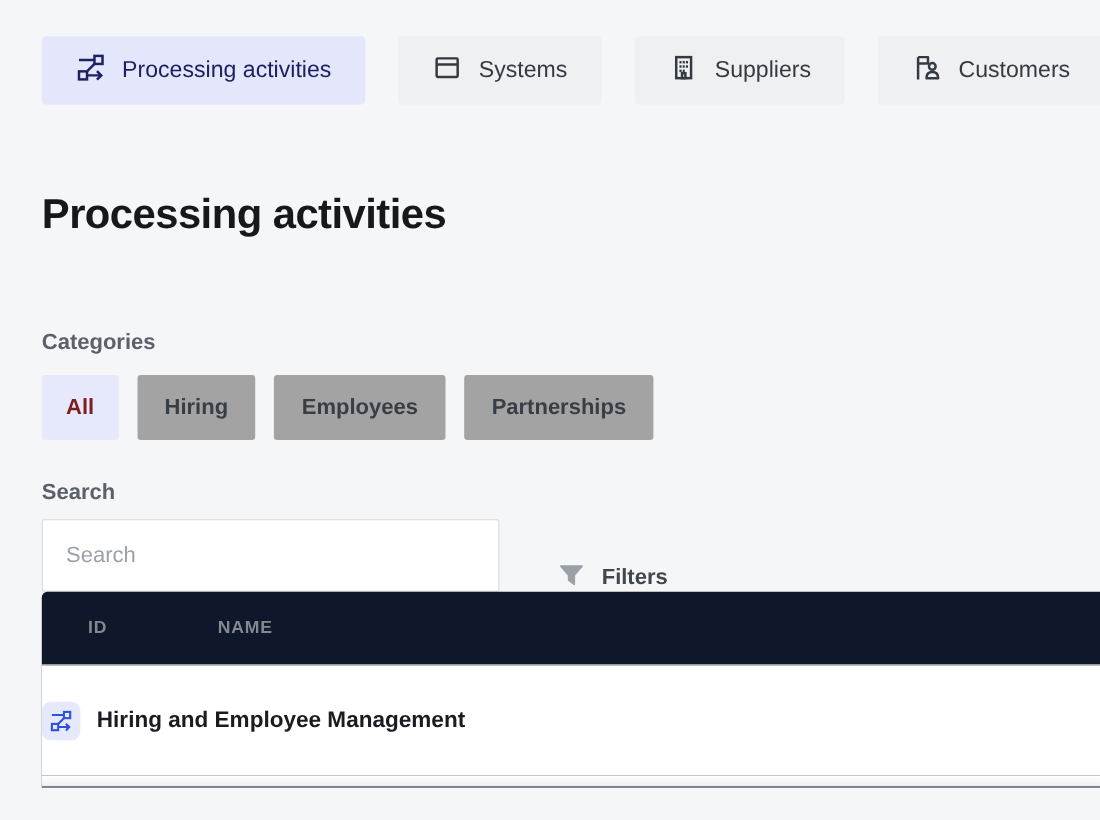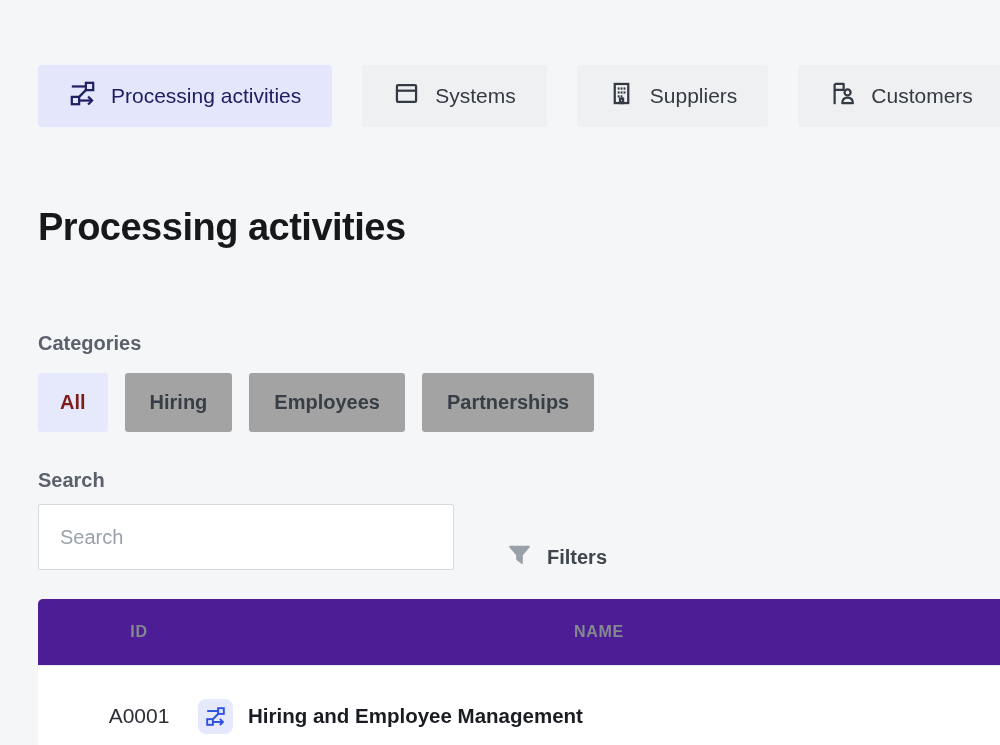--- a/index.html
+++ b/index.html
@@ -4,21 +4,21 @@
 <style>
   * { margin: 0; padding: 0; box-sizing: border-box; }
   html, body { width: 1000px; height: 745px; }
   body {
     font-family: "Liberation Sans", "DejaVu Sans", sans-serif;
     background: #f5f6f7;
     overflow: hidden;
     position: relative;
     color: #16181c;
   }
-  .stage { position: absolute; inset: 0; overflow: hidden; margin-top: 32px; }
+  .stage { position: absolute; inset: 0; overflow: hidden; }
 
   
   .tabbar {
     position: absolute; left: 38px; top: 33px;
     display: flex; gap: 30px; white-space: nowrap;
   }
   .tab {
     display: inline-flex; align-items: center; gap: 15px;
     height: 62px; padding: 0 31px;
     border-radius: 4px;
@@ -77,25 +77,24 @@
   .filters-btn {
     position: absolute; left: 506px; top: 508px;
     display: inline-flex; align-items: center; gap: 14px;
     height: 34px; border: none; background: transparent;
     font-family: inherit; font-size: 20px; font-weight: 600; color: #40464e;
     cursor: pointer;
   }
 
   
   .table-card {
-    position: absolute; left: 38px; top: 567px;
+    position: absolute; left: 38px; top: 538px;
     width: 962px; height: 178px;
-    background: #4c1d95;
+    background: #0f172a;
     border-radius: 5px 0 0 0;
-    text-align: center;
   }
   .t-header {
     display: flex; align-items: center; height: 67px;
     border-bottom: 1px solid #e9ebee;
     color: #84898f; font-size: 16px; font-weight: 600; letter-spacing: 0.7px;
   }
   .t-col-id { width: 160px; padding-left: 42px; }
   .t-col-name { flex: 1; }
   .t-row {
     display: flex; align-items: center; height: 100px;
@@ -205,21 +204,20 @@
     </span>
     <span>Filters</span>
   </button>
 
   <div class="table-card">
     <div class="t-header">
       <div class="t-col-id">ID</div>
       <div class="t-col-name">NAME</div>
     </div>
     <div class="t-row">
-      <div class="t-cell-id">A0001</div>
       <div class="t-cell-name">
         <span class="row-badge">
           <svg width="21" height="21" viewBox="0 0 24 24" fill="none" stroke="currentColor" stroke-width="2.2">
             <rect x="15" y="2.5" width="6.5" height="6.5"></rect>
             <path d="M2.5 5.75 H15"></path>
             <rect x="2.5" y="15" width="6.5" height="6.5"></rect>
             <path d="M15.2 8.8 L9.2 14.8"></path>
             <path d="M9 18.25 H20.2"></path>
             <path d="M17 14.75 L20.5 18.25 L17 21.75"></path>
           </svg>

